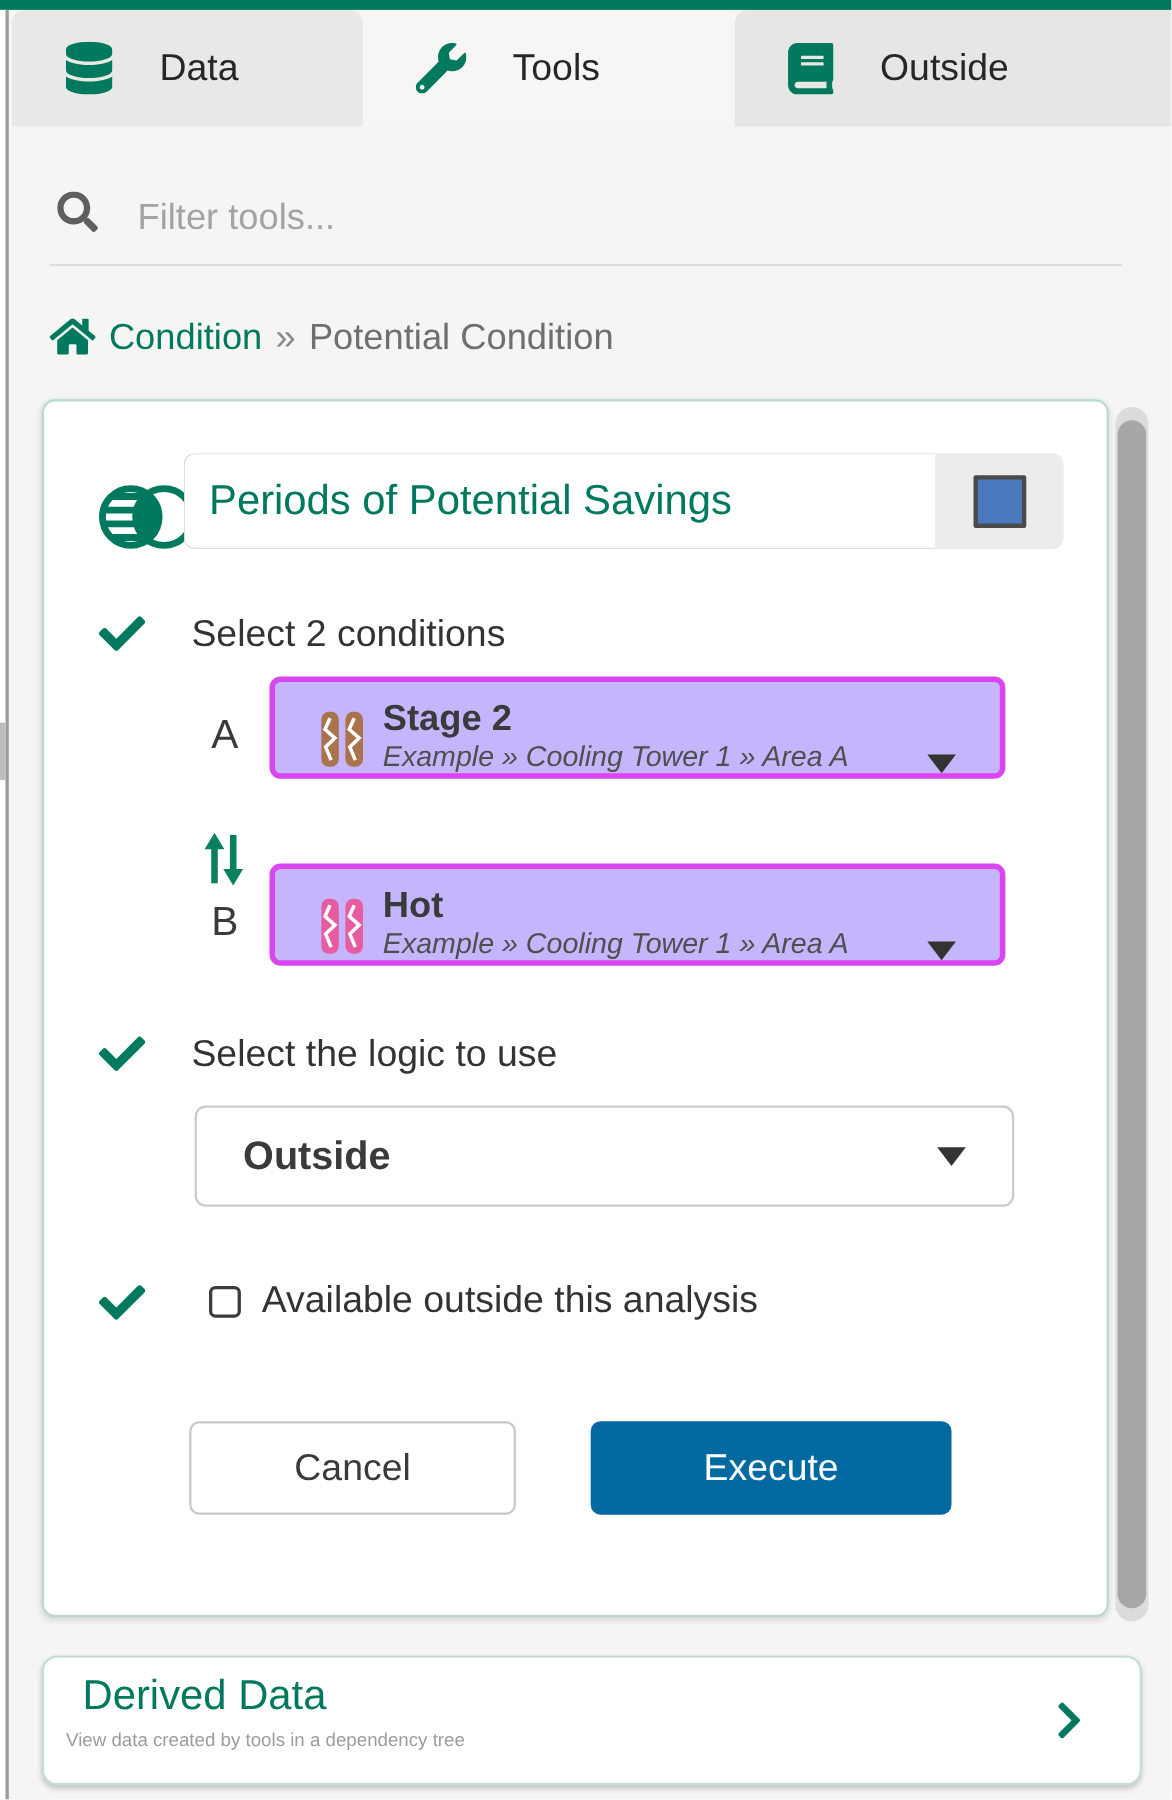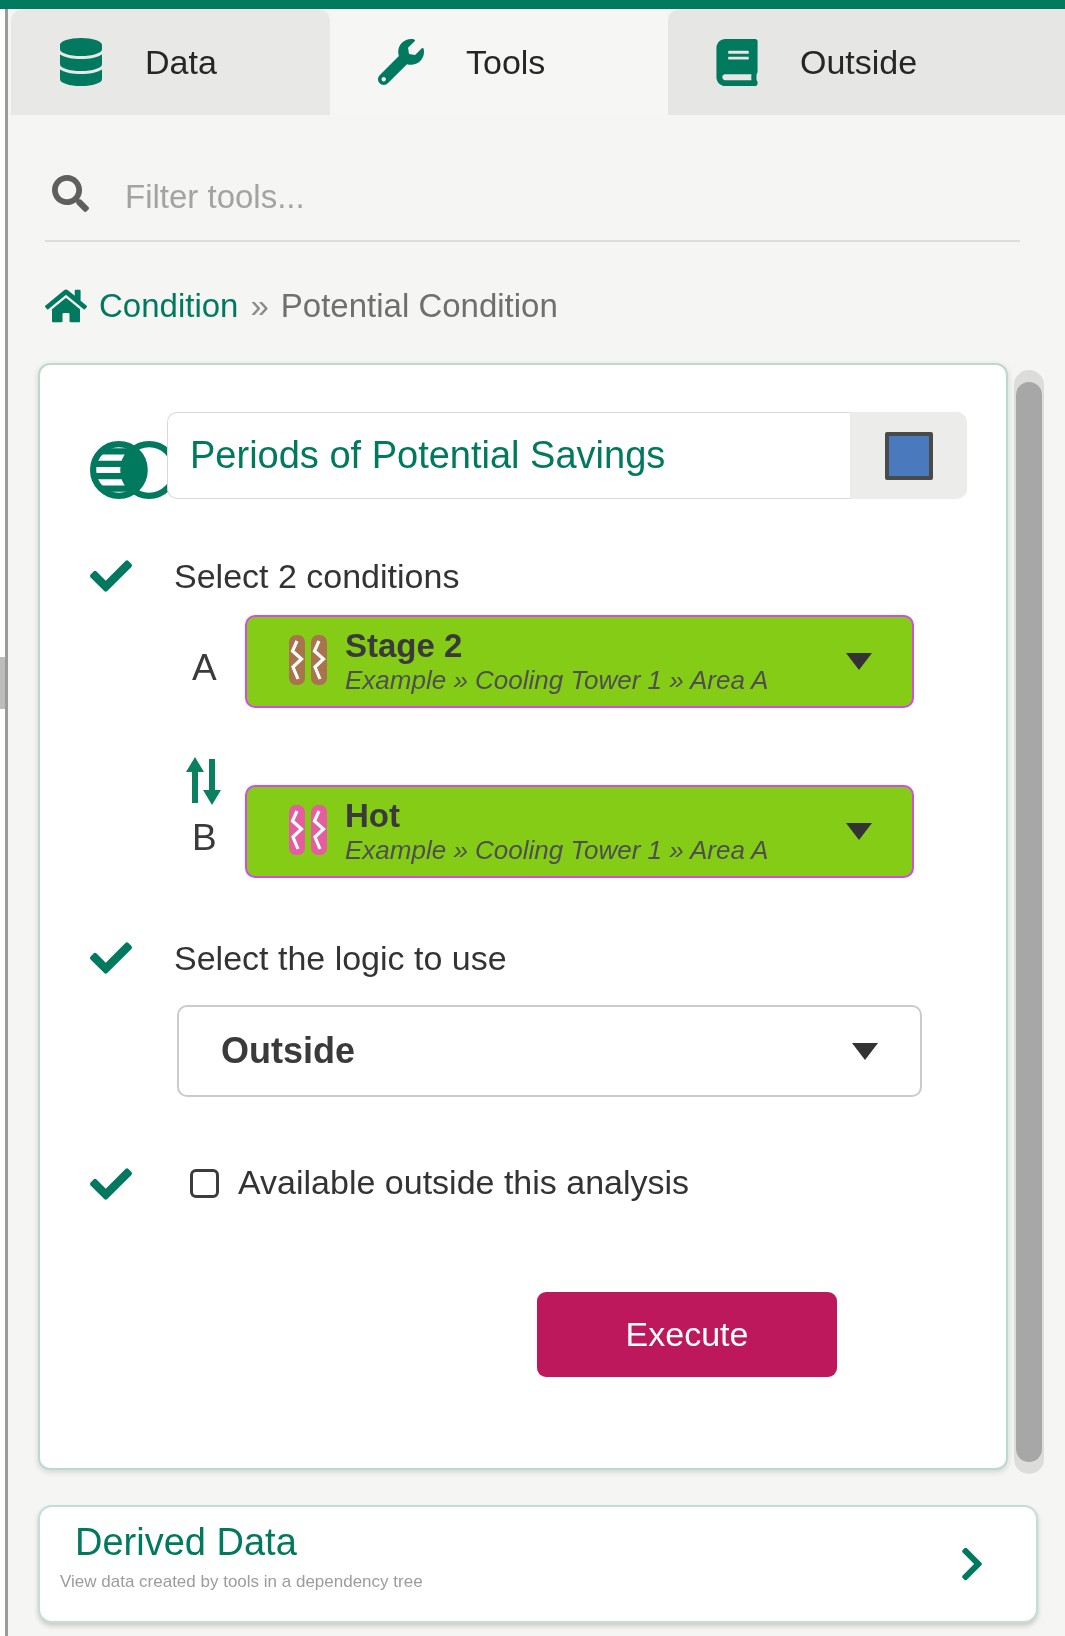--- a/index.html
+++ b/index.html
@@ -63,22 +63,22 @@
   }
   .color-swatch { width:48px; height:48px; background:var(--swatch,#4B79BE); border:4px solid #4A4A4A; border-radius:2px; cursor:pointer; }
 
   .step-check { position:absolute; left:47px; }
   .step-label { position:absolute; left:134px; font-size:34px; color:#333; }
 
   .slot-label { position:absolute; font-size:37px; color:#3A3A3A; }
 
   .cond-box {
     position:absolute; left:205px; width:669px; height:93px;
-    background:#84cc16; border:2px solid #d946ef; border-radius:10px;
-    display:flex; align-items:center; padding:0 40px 0 42px; gap:18px; cursor:pointer;
+    background:#c4b5fd; border:5px solid #d946ef; border-radius:10px;
+    display:flex; align-items:flex-end; padding:0 40px 0 42px; gap:18px; cursor:pointer;
   }
   .cond-text { flex:1; overflow:hidden; }
   .cond-name { font-size:33px; font-weight:bold; color:#3A3A3A; line-height:1.15; }
   .cond-path { font-size:26px; font-style:italic; color:#4F4F4F; line-height:1.2; }
   .caret { width:0; height:0; border-left:13px solid transparent; border-right:13px solid transparent; border-top:17px solid #333; }
 
   .swap-wrap { position:absolute; left:145px; top:392px; cursor:pointer; }
 
   .logic-box {
     position:absolute; left:137px; top:640px; width:745px; height:92px;
@@ -89,21 +89,21 @@
 
   .checkbox {
     position:absolute; left:150px; top:804px; width:29px; height:29px;
     border:3px solid #3C3C3C; border-radius:6px; background:#fff; cursor:pointer;
   }
   .checkbox-label { position:absolute; left:198px; top:798px; font-size:34px; color:#333; }
 
   .btn { position:absolute; top:927px; height:85px; border-radius:9px; font-size:34px;
          display:flex; align-items:center; justify-content:center; cursor:pointer; }
   .btn-cancel { left:132px; width:297px; background:#fff; border:2px solid #C8C8C6; color:#3A3A3A; }
-  .btn-execute { left:497px; width:300px; background:#be185d; border:none; color:#FFFFFF; }
+  .btn-execute { left:497px; width:328px; background:#0369a1; border:none; color:#FFFFFF; }
 
   
   .scrollbar-track { position:absolute; left:1014px; top:370px; width:30px; height:1104px; background:#DCDCDA; border-radius:15px; }
   .scrollbar-thumb { position:absolute; left:2px; top:12px; width:26px; height:1080px; background:#A7A7A7; border-radius:13px; cursor:grab; }
 
   
   .derived-card {
     position:absolute; left:38px; top:1505px; width:1000px; height:118px;
     background:#fff; border:2px solid #C4DED6; border-radius:14px;
     box-shadow:0 3px 5px rgba(0,0,0,0.18); cursor:pointer;
@@ -262,20 +262,23 @@
   </div>
 
   <div class="step-check" style="top:798px;">
     <svg width="48" height="42" viewBox="0 0 512 512">
         <path fill="#00795E" d="M173.898 439.404l-166.4-166.4c-9.997-9.997-9.997-26.207 0-36.204l36.203-36.204c9.997-9.997 26.207-9.997 36.204 0L192 312.69 432.095 72.596c9.997-9.997 26.207-9.997 36.204 0l36.203 36.204c9.997 9.997 9.997 26.207 0 36.204l-294.4 294.4c-9.998 9.997-26.207 9.997-36.204 0z"></path>
       </svg>
   </div>
   <div class="checkbox"></div>
   <div class="checkbox-label nowrap">Available outside this analysis</div>
 
+  <div class="btn btn-cancel">
+    <span>Cancel</span>
+  </div>
   <div class="btn btn-execute">
     <span>Execute</span>
   </div>
 </div>
 
 <div class="scrollbar-track">
   <div class="scrollbar-thumb"></div>
 </div>
 
 <div class="derived-card">

